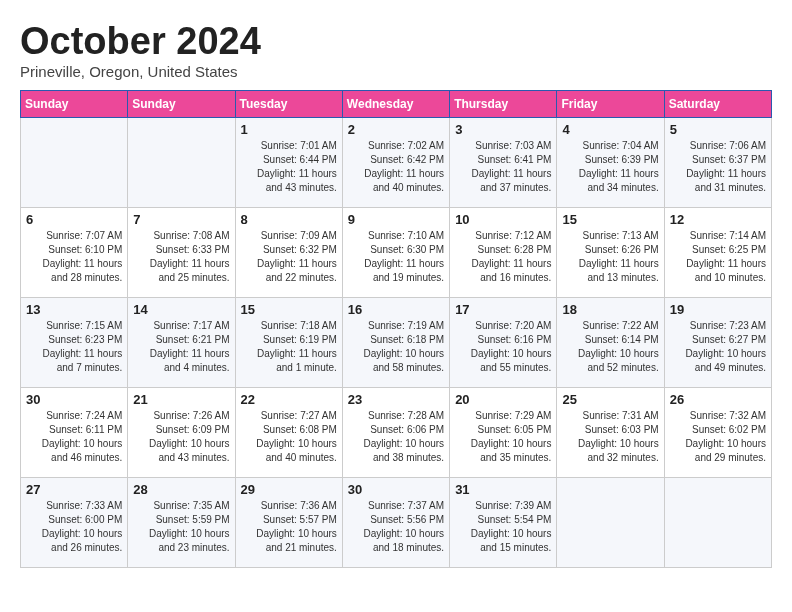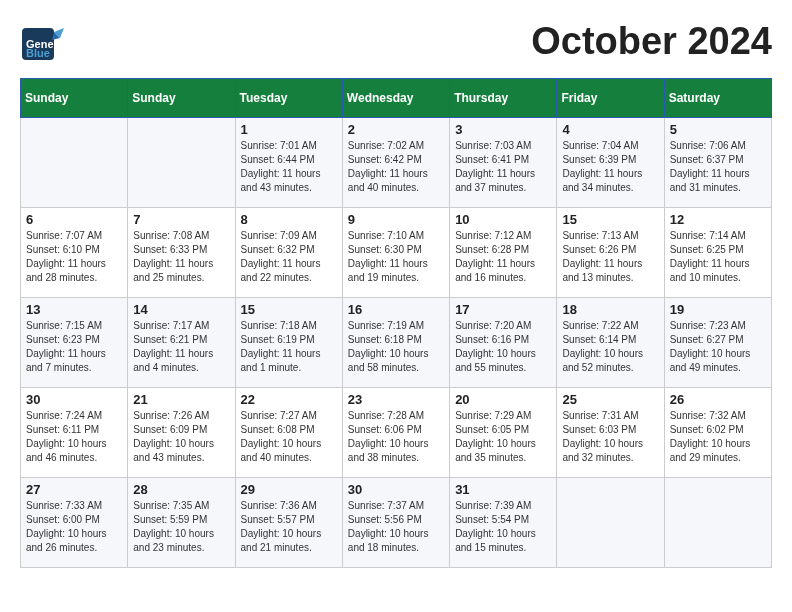--- a/index.html
+++ b/index.html
@@ -30,63 +30,53 @@
     .location-title {
       font-size: 15px;
       color: #444;
     }
     table {
       width: 100%;
       border-collapse: collapse;
       table-layout: fixed;
     }
     thead th {
-      background: #15803d;
+      background: #ec4899;
       color: #fff;
       font-size: 12px;
       font-weight: bold;
-      padding: 12px 4px;
+      padding: 6px 4px;
       border: 1px solid #2a5aaf;
       text-align: left;
     }
     tbody td {
       border: 1px solid #ccc;
       vertical-align: top;
       padding: 4px 5px;
       font-size: 10.5px;
       color: #222;
       height: 90px;
     }
     tbody tr:nth-child(odd) td { background: #f5f7fb; }
     tbody tr:nth-child(even) td { background: #ffffff; }
     .day-num {
       font-size: 13px;
       font-weight: bold;
       display: block;
       margin-bottom: 2px;
     }
-    .cell-content { font-size: 10px; line-height: 1.4; color: #333; }
+    .cell-content { font-size: 10px; line-height: 1.4; color: #333; text-align: right; }
   </style>
 </head>
 <body>
 
 <div class="header">
-  <div class="logo-wrapper">
-    <div style="position:relative; width:48px; height:48px;">
-      <svg width="48" height="48" viewBox="0 0 48 48">
-        <rect x="2" y="8" width="32" height="32" rx="4" fill="#1a3a5c"></rect>
-        <text x="6" y="28" font-size="11" font-weight="bold" fill="white" font-family="Arial">General</text>
-        <text x="6" y="37" font-size="11" font-weight="bold" fill="#4a9fd4" font-family="Arial">Blue</text>
-        <polygon points="34,12 44,8 40,18" fill="#4a9fd4"></polygon>
-        <polygon points="34,12 40,18 32,20" fill="#2a6aaa"></polygon>
-      </svg>
-    </div>
-  </div>
   <div class="title-section">
     <div class="month-title">October 2024</div>
+    <div class="location-title">Prineville, Oregon, United States</div>
   </div>
 </div>
 
 <table>
   <thead>
     <tr id="header-row">
         <th>Sunday</th>
         <th>Sunday</th>
         <th>Tuesday</th>
         <th>Wednesday</th>

